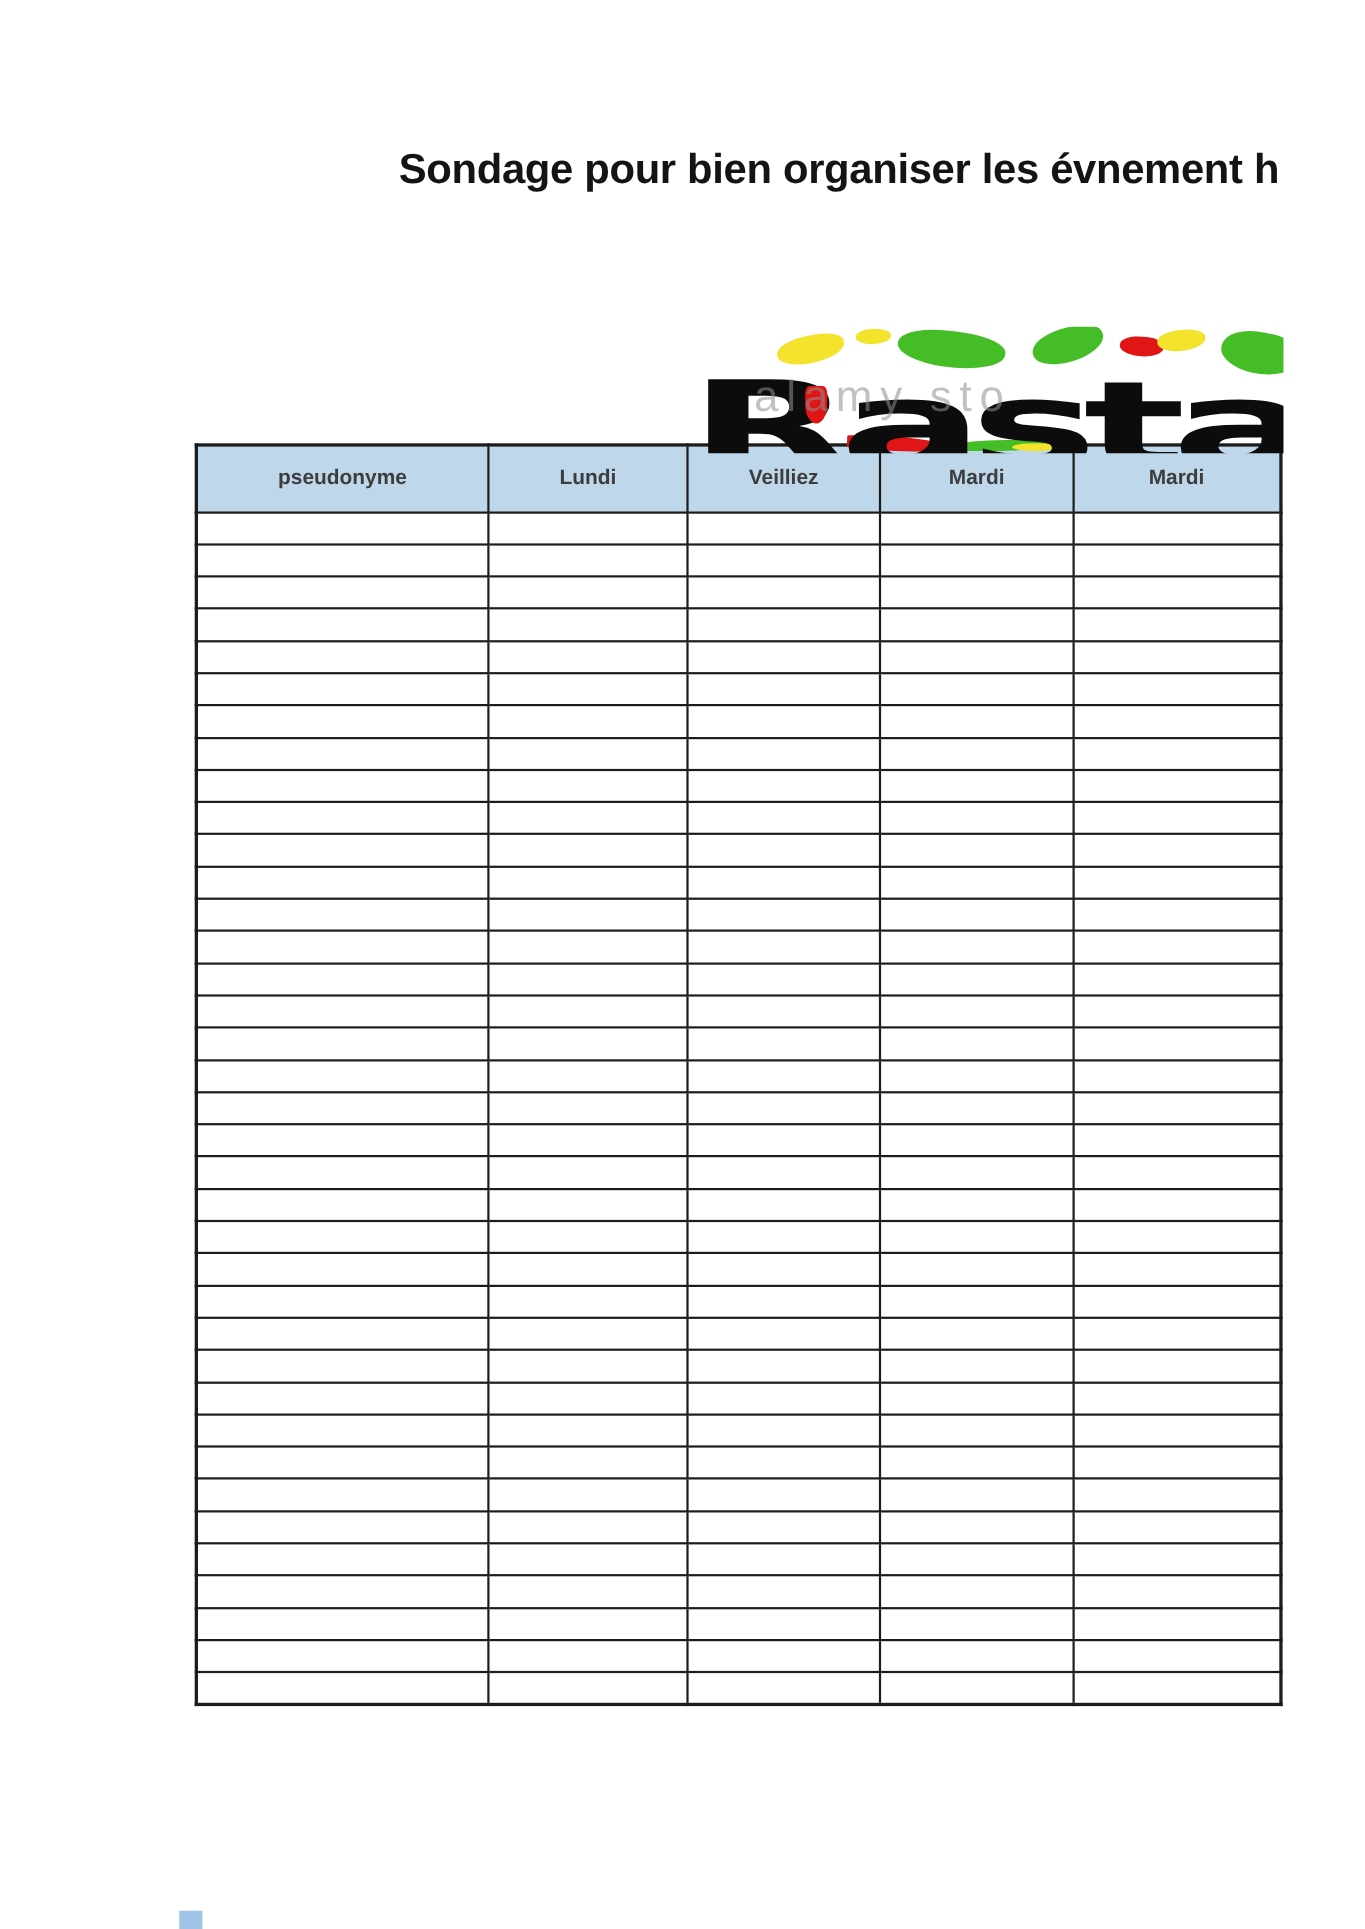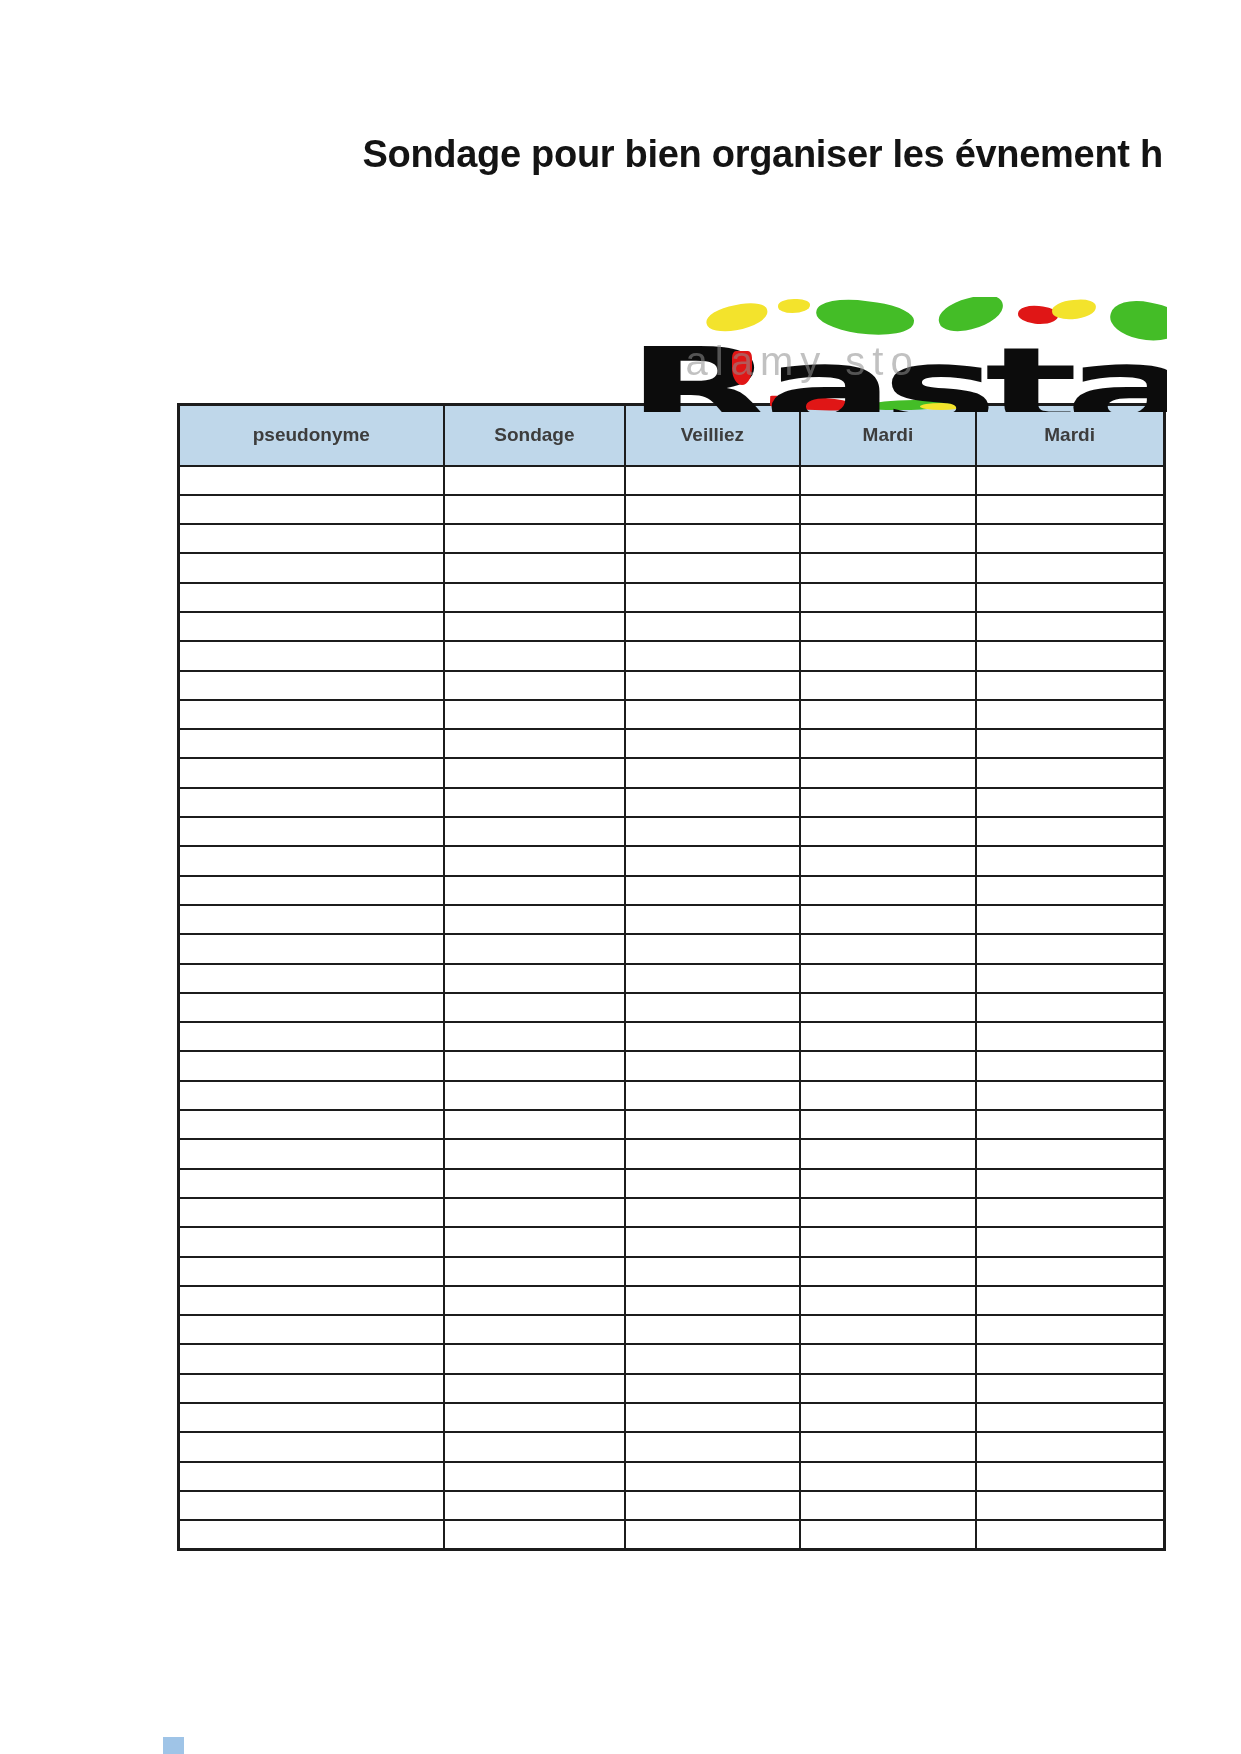--- a/index.html
+++ b/index.html
@@ -153,21 +153,21 @@
       <colgroup>
         <col style="width:27.0%">
         <col style="width:18.3%">
         <col style="width:17.8%">
         <col style="width:17.8%">
         <col style="width:19.1%">
       </colgroup>
       <thead>
         <tr>
           <th>pseudonyme</th>
-          <th>Sondage</th>
+          <th>Lundi</th>
           <th>Veilliez</th>
           <th>Mardi</th>
           <th>Mardi</th>
         </tr>
       </thead>
       <tbody>
           <tr>
             <td></td>
             <td></td>
             <td></td>

